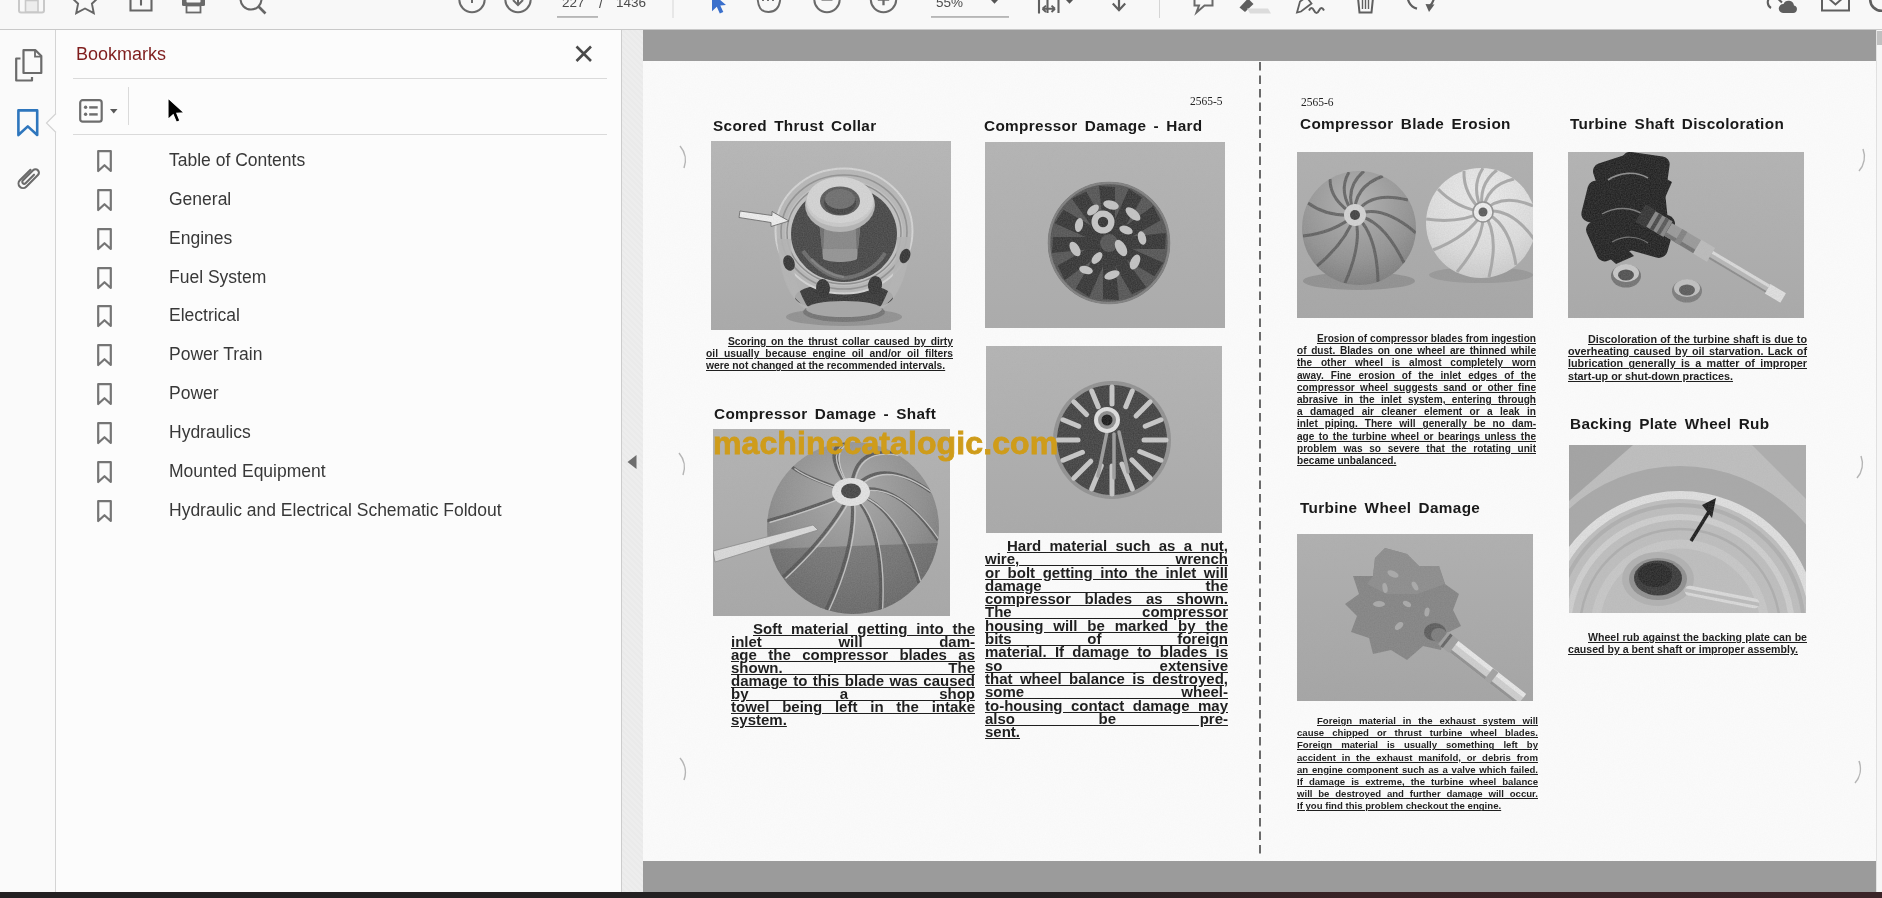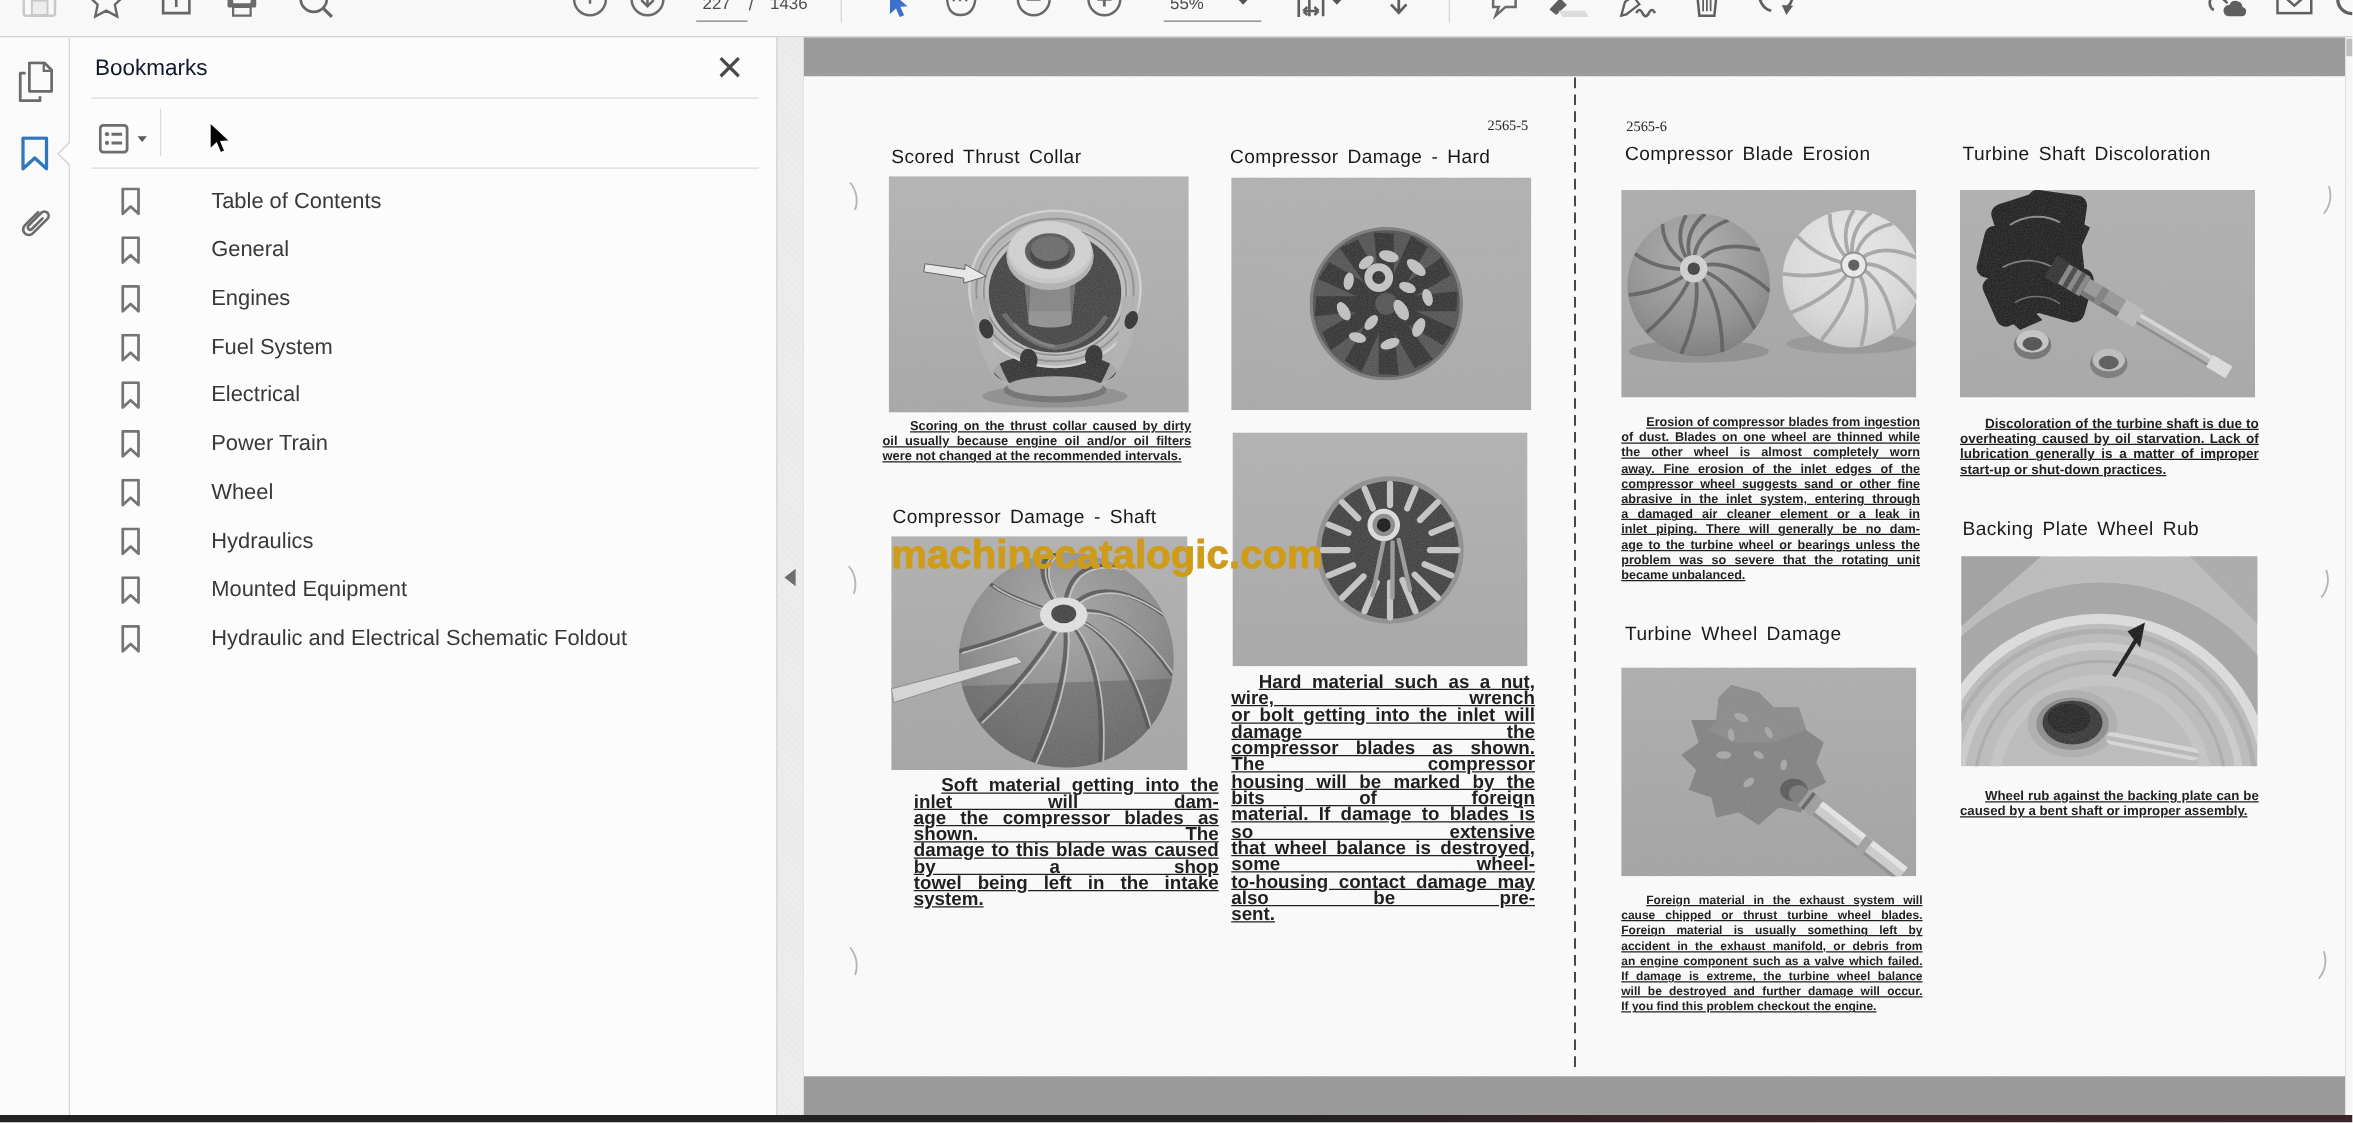--- a/index.html
+++ b/index.html
@@ -9,27 +9,27 @@
   #toolbar { left:0; top:0; width:1882px; height:30px; background:#f8f8f8; border-bottom:1px solid #c9c9c9; }
   #sidebar { left:0; top:30px; width:56px; height:863px; background:#fafafa; border-right:1px solid #d4d4d4; }
   #panel { left:56px; top:30px; width:565px; height:863px; background:#fcfcfc; }
   #gutter { left:621px; top:30px; width:22px; height:863px; background:repeating-linear-gradient(45deg,#ededed 0 2px,#eaeaea 2px 4px); border-left:1px solid #cccccc; }
   #content { left:643px; top:30px; width:1233px; height:863px; background:#9b9b9b; }
   #page { left:643px; top:61px; width:1234px; height:800px; background:#fbfbfb; }
   #vscroll { left:1876px; top:30px; width:6px; height:863px; background:#f6f6f6; border-left:1px solid #e2e2e2; }
   #vthumb { left:1877px; top:31px; width:5px; height:14px; background:#c0c0c0; }
   #bottombar { left:0; top:892px; width:1882px; height:6px; background:linear-gradient(90deg,#232122 0%,#242122 55%,#3a2326 72%,#3b2428 100%); }
   
-  #bmtitle { left:76px; top:44px; font-size:18px; color:#0f172a; }
+  #bmtitle { left:76px; top:44px; font-size:18px; color:#7f1d1d; }
   .sep { height:1px; background:#dadada; }
   .bmrow { position:absolute; left:96px; height:24px; }
   .bmrow svg { position:absolute; left:0; top:1px; }
   .bmrow span { position:absolute; left:29px; top:1px; font-size:17.5px; color:#383838; white-space:nowrap;margin-left:44px; }
   
-  .hd { position:absolute; font-weight:normal; font-size:15.3px; color:#161616; white-space:nowrap; letter-spacing:0.35px; word-spacing:2.6px; }
+  .hd { position:absolute; font-weight:bold; font-size:15.3px; color:#161616; white-space:nowrap; letter-spacing:0.35px; word-spacing:2.6px; }
   .cap { position:absolute; font-weight:bold; font-size:11.2px; color:#1c1c1c;text-decoration:underline; }
   .cap div { text-align:justify; text-align-last:justify; }
   .cap div.last { text-align-last:left; }
   .pgnum { position:absolute; font-family:Liberation Serif, serif; font-size:11.5px; color:#222; }
   #wmark { left:713px; top:425px; font-size:32px; font-weight:bold; color:#cf9c1a; letter-spacing:0.1px; -webkit-text-stroke:0.8px #cf9c1a; white-space:nowrap; }
 </style>
 </head>
 <body>
   <svg width="0" height="0" style="position:absolute">
     <defs>
@@ -186,21 +186,21 @@
   <div class="bmrow" style="top:343px">
     <svg width="17" height="23" viewBox="0 0 17 23">
       <path d="M2.2 1.1 L14.8 1.1 L14.8 21 L8.5 15.2 L2.2 21 Z" fill="none" stroke="#757575" stroke-width="2.2" stroke-linejoin="round"></path>
     </svg>
     <span>Power Train</span>
   </div>
   <div class="bmrow" style="top:382px">
     <svg width="17" height="23" viewBox="0 0 17 23">
       <path d="M2.2 1.1 L14.8 1.1 L14.8 21 L8.5 15.2 L2.2 21 Z" fill="none" stroke="#757575" stroke-width="2.2" stroke-linejoin="round"></path>
     </svg>
-    <span>Wheel</span>
+    <span>Power</span>
   </div>
   <div class="bmrow" style="top:421px">
     <svg width="17" height="23" viewBox="0 0 17 23">
       <path d="M2.2 1.1 L14.8 1.1 L14.8 21 L8.5 15.2 L2.2 21 Z" fill="none" stroke="#757575" stroke-width="2.2" stroke-linejoin="round"></path>
     </svg>
     <span>Hydraulics</span>
   </div>
   <div class="bmrow" style="top:460px">
     <svg width="17" height="23" viewBox="0 0 17 23">
       <path d="M2.2 1.1 L14.8 1.1 L14.8 21 L8.5 15.2 L2.2 21 Z" fill="none" stroke="#757575" stroke-width="2.2" stroke-linejoin="round"></path>

